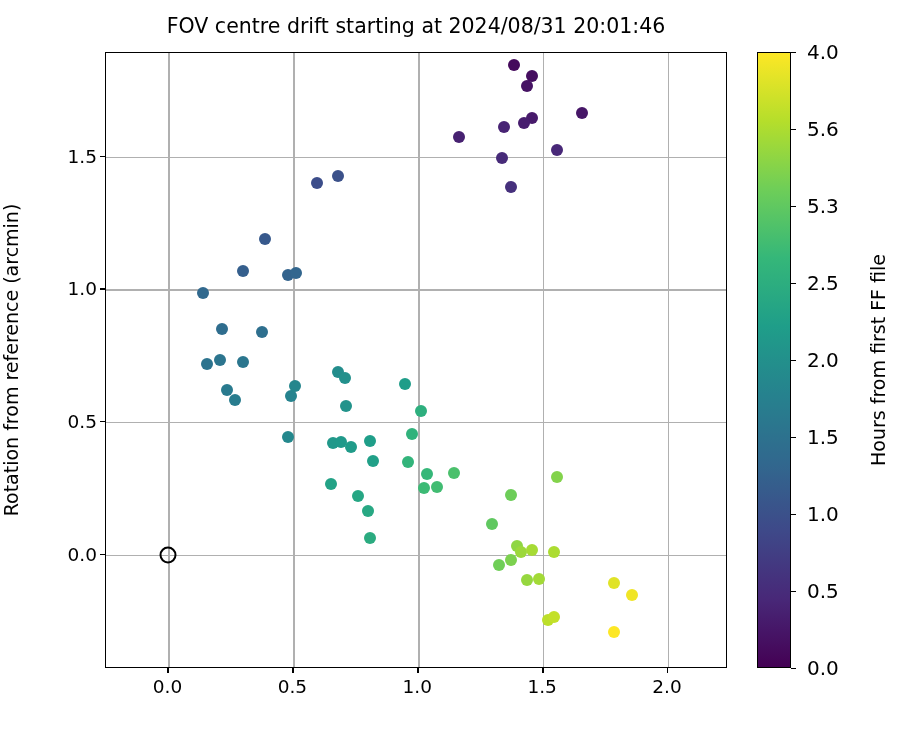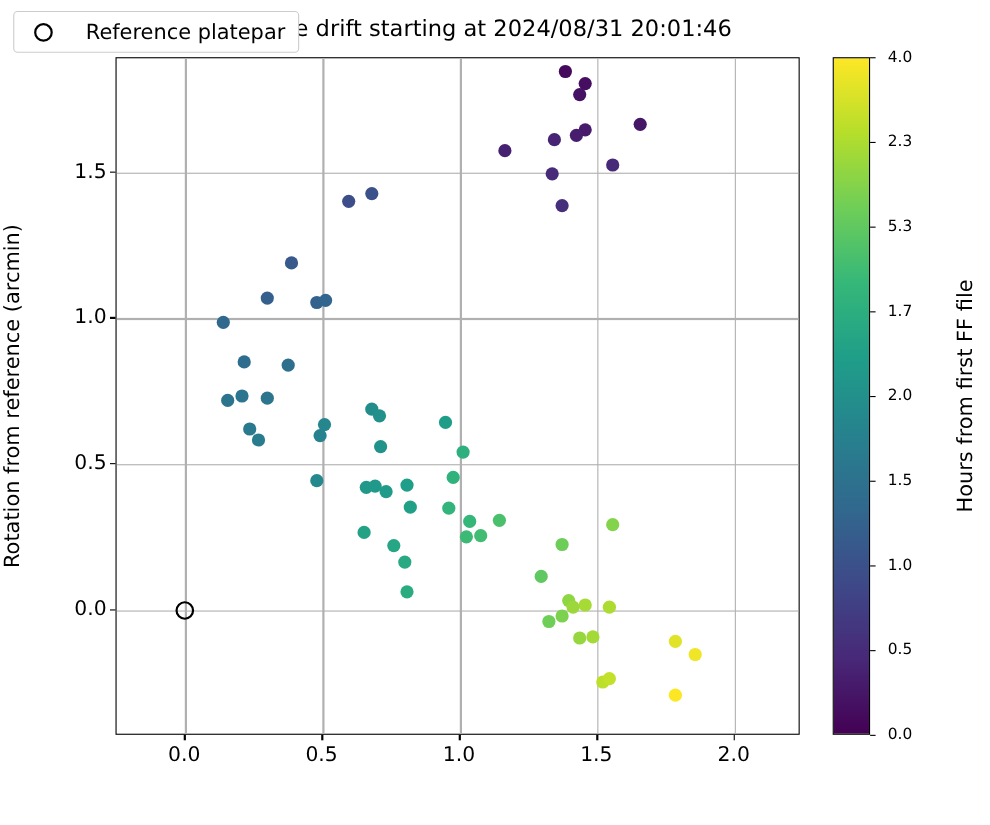--- a/index.html
+++ b/index.html
@@ -150,21 +150,21 @@
     left: 757px;
     top: 52px;
     width: 34px;
     height: 616px;
     border: 1.2px solid #000000;
     box-sizing: border-box;
   }
   .cbtick {
     position: absolute;
     left: 807px;
-    font-size: 14px;
+    font-size: 20px;
     transform: translateY(-50%);
     color: #000;
   }
   .cbtick-mark {
     position: absolute;
     left: 791px;
     width: 5px;
     height: 1.3px;
     background: #000;
   }
@@ -256,24 +256,20 @@
       <div class="pt" title="1.485, -0.090, 3.44 h" style="left: 433.402px; top: 525.724px; background: rgb(163, 218, 55);"></div>
       <div class="pt" title="1.545, 0.010, 3.50 h" style="left: 448.39px; top: 499.172px; background: rgb(172, 220, 49);"></div>
       <div class="pt" title="1.520, -0.245, 3.60 h" style="left: 442.145px; top: 566.879px; background: rgb(188, 223, 42);"></div>
       <div class="pt" title="1.545, -0.235, 3.64 h" style="left: 448.39px; top: 564.224px; background: rgb(195, 224, 42);"></div>
       <div class="pt" title="1.785, -0.105, 3.82 h" style="left: 508.341px; top: 529.707px; background: rgb(224, 227, 39);"></div>
       <div class="pt" title="1.855, -0.150, 3.92 h" style="left: 525.827px; top: 541.655px; background: rgb(240, 229, 38);"></div>
       <div class="pt" title="1.785, -0.290, 4.00 h" style="left: 508.341px; top: 578.828px; background: rgb(253, 231, 37);"></div>
       <div class="refmark" style="left: 62.4498px; top: 501.828px;"></div>
     </div>
 
-  <div id="legend">
-    <span class="lg-marker"></span>
-    <span class="lg-label">Reference platepar</span>
-  </div>
 
   <div class="ylabel">Rotation from reference (arcmin)</div>
 
   <div id="cbar" style="background: linear-gradient(to top, rgb(68, 1, 84), rgb(72, 40, 120), rgb(62, 73, 137), rgb(49, 104, 142), rgb(38, 130, 142), rgb(31, 158, 137), rgb(53, 183, 121), rgb(110, 206, 88), rgb(181, 222, 43), rgb(253, 231, 37));"></div>
   <div class="cblabel">Hours from first FF file</div>
 
 <div class="xtick" style="left: 167.45px;">0.0</div>
     <div class="tick-mark-x" style="left: 167.45px;"></div>
     <div class="xtick" style="left: 292.349px;">0.5</div>
     <div class="tick-mark-x" style="left: 292.349px;"></div>
@@ -294,21 +290,21 @@
     <div class="cbtick" style="top: 668px;">0.0</div>
     <div class="cbtick-mark" style="top: 668px;"></div>
     <div class="cbtick" style="top: 591px;">0.5</div>
     <div class="cbtick-mark" style="top: 591px;"></div>
     <div class="cbtick" style="top: 514px;">1.0</div>
     <div class="cbtick-mark" style="top: 514px;"></div>
     <div class="cbtick" style="top: 437px;">1.5</div>
     <div class="cbtick-mark" style="top: 437px;"></div>
     <div class="cbtick" style="top: 360px;">2.0</div>
     <div class="cbtick-mark" style="top: 360px;"></div>
-    <div class="cbtick" style="top: 283px;">1.7</div>
+    <div class="cbtick" style="top: 283px;">2.5</div>
     <div class="cbtick-mark" style="top: 283px;"></div>
     <div class="cbtick" style="top: 206px;">5.3</div>
     <div class="cbtick-mark" style="top: 206px;"></div>
-    <div class="cbtick" style="top: 129px;">2.3</div>
+    <div class="cbtick" style="top: 129px;">5.6</div>
     <div class="cbtick-mark" style="top: 129px;"></div>
     <div class="cbtick" style="top: 52px;">4.0</div>
     <div class="cbtick-mark" style="top: 52px;"></div>
   </div>
 
 </body></html>

